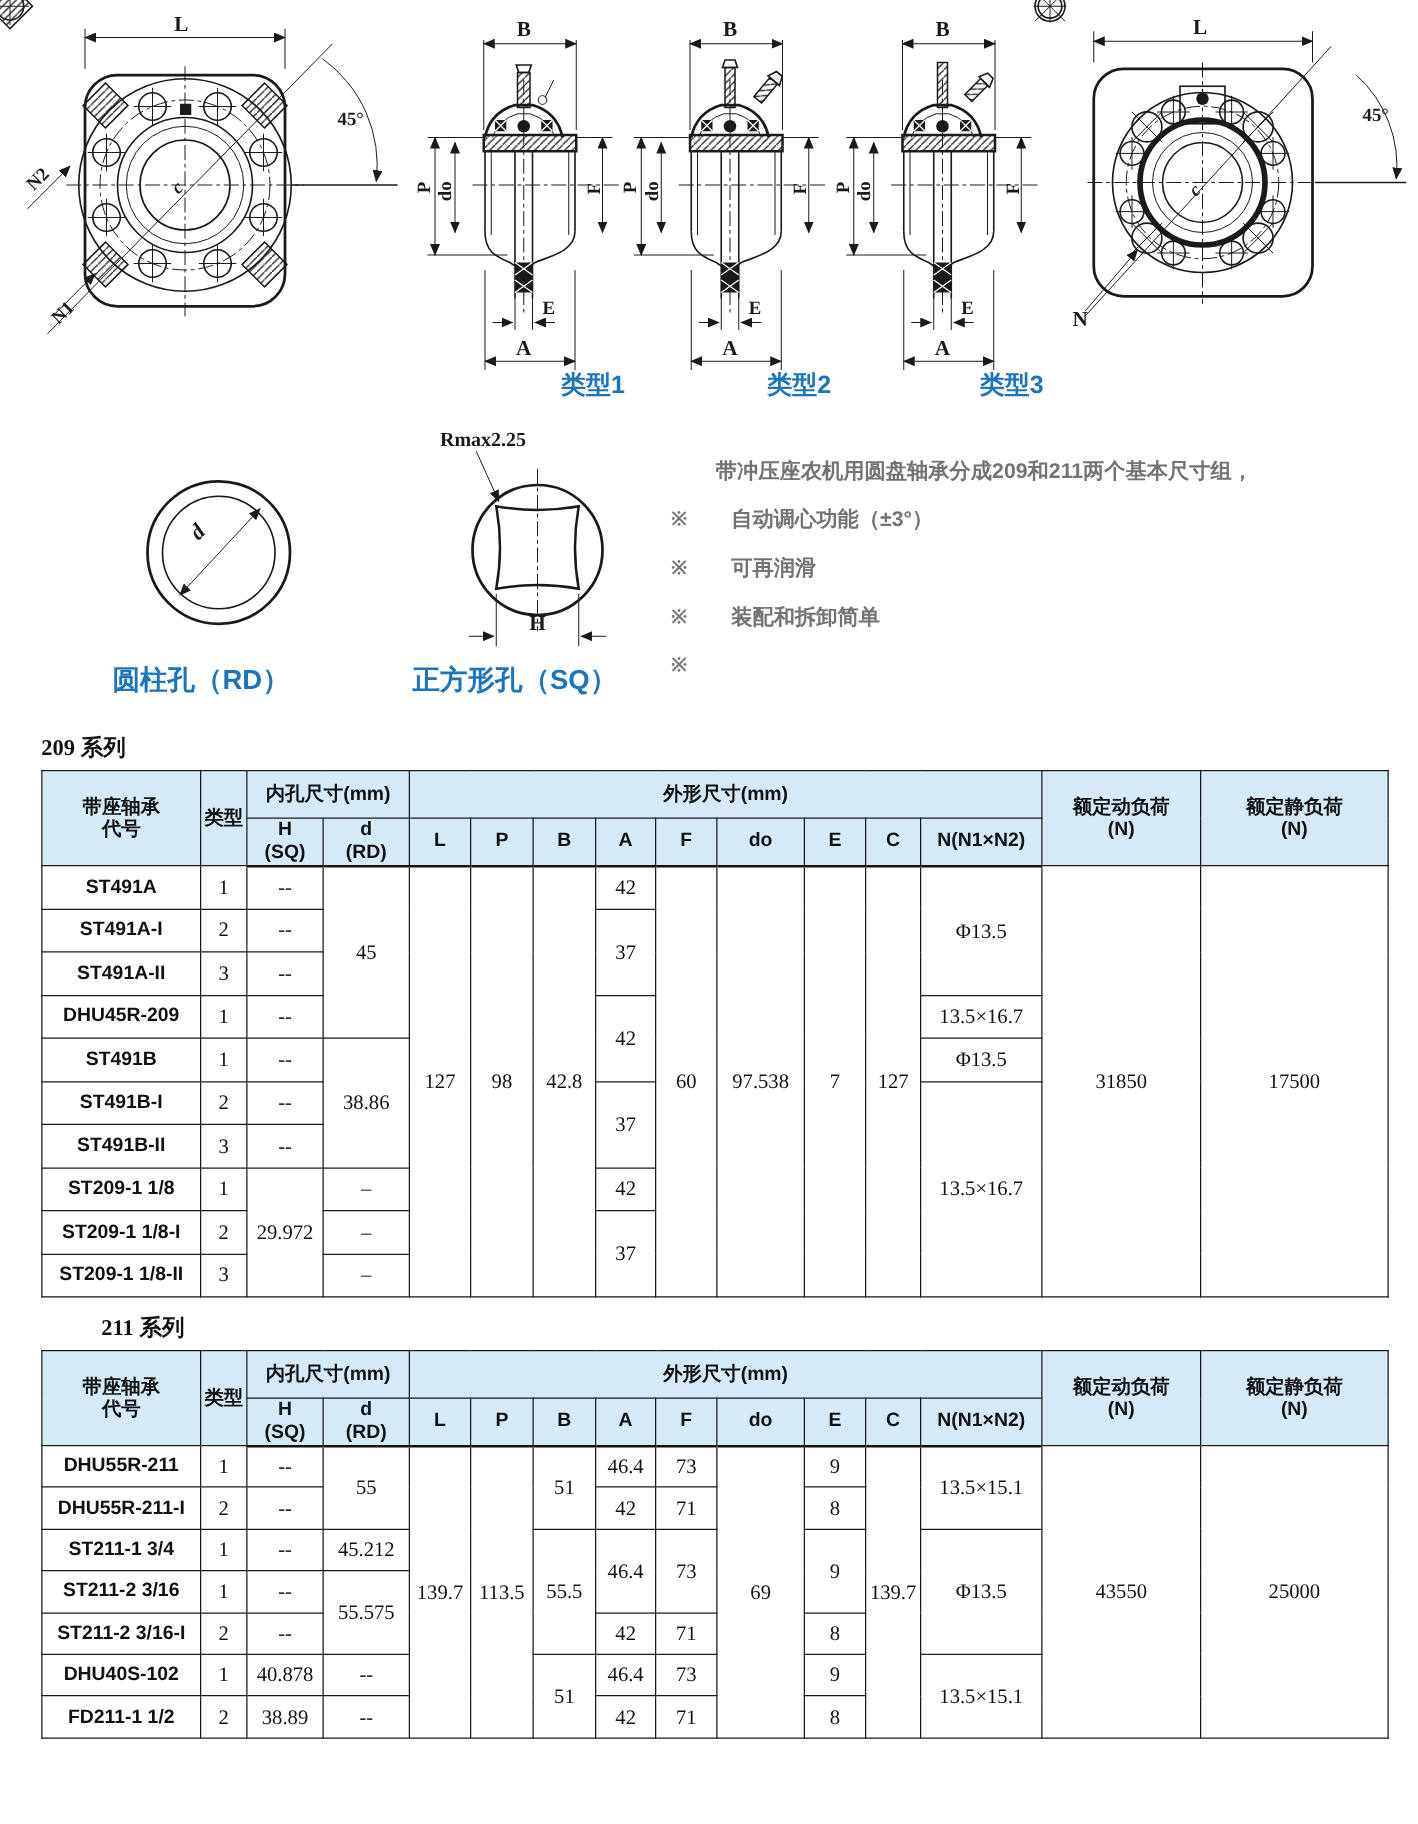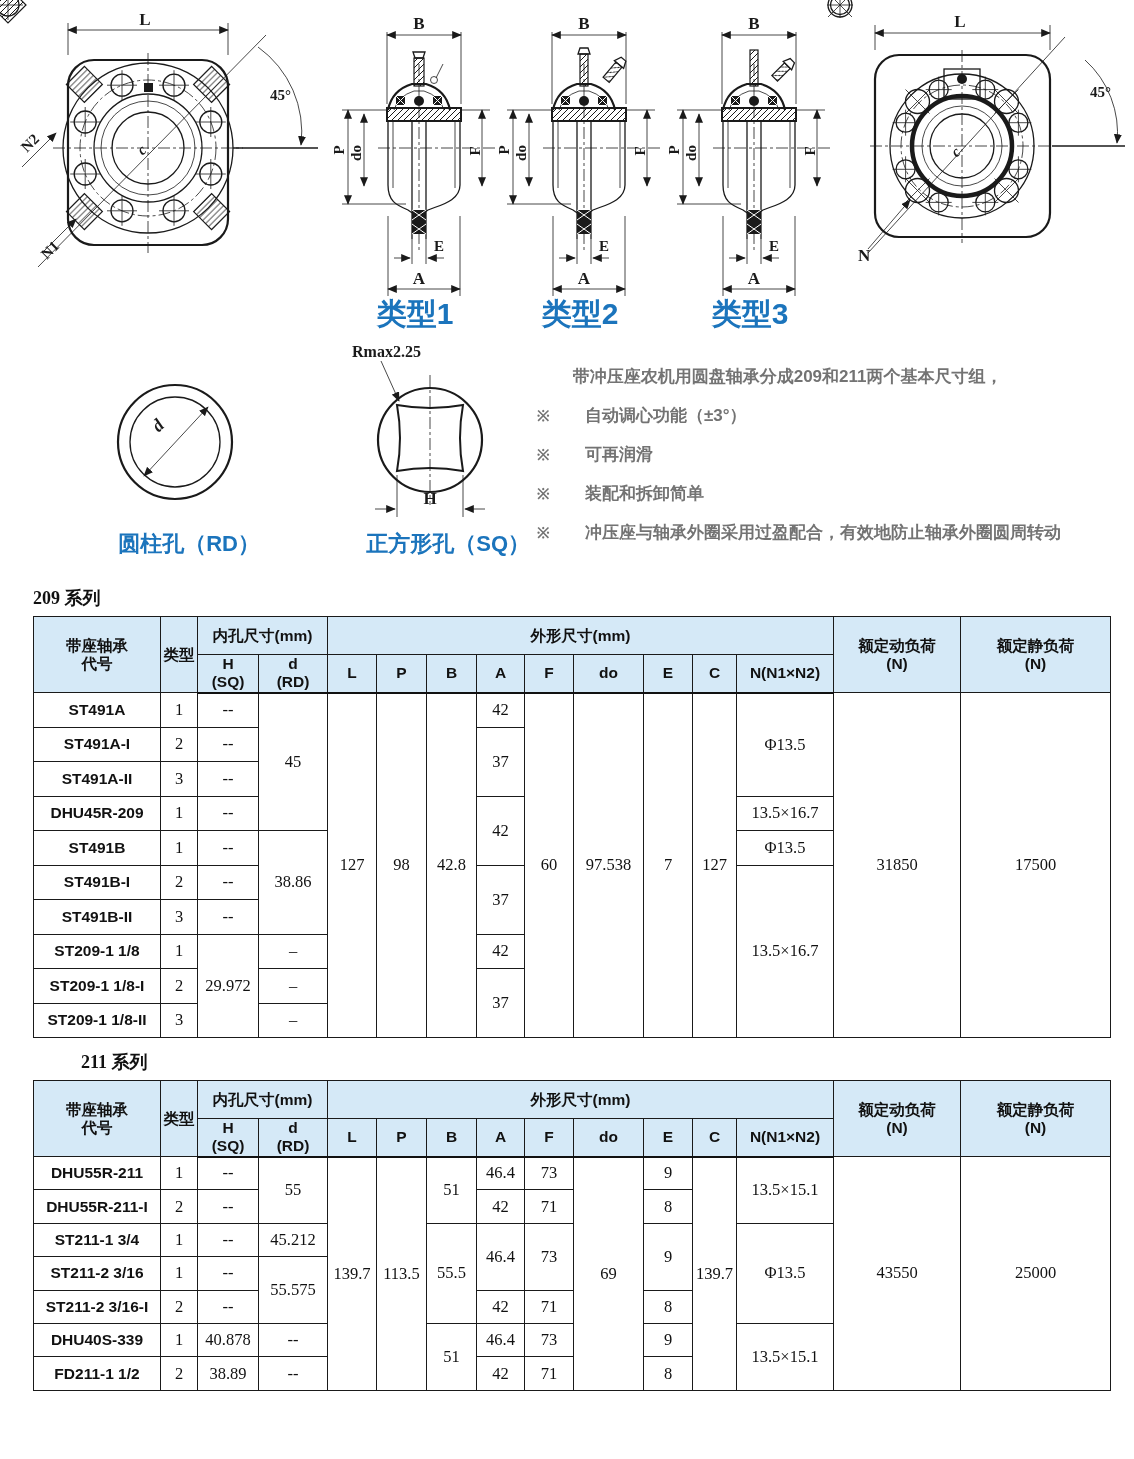--- a/index.html
+++ b/index.html
@@ -8,23 +8,23 @@
   .abs{position:absolute;}
   
   svg{overflow:visible;}
   .ln{stroke:#1a1a1a;fill:none;stroke-width:1.3;}
   .thin{stroke:#1a1a1a;fill:none;stroke-width:0.8;}
   .bold{stroke:#1a1a1a;fill:none;stroke-width:2.2;}
   .cl{stroke:#1a1a1a;fill:none;stroke-width:0.8;stroke-dasharray:12 3 3 3;}
   .dim{font-family:"Liberation Serif",serif;font-weight:bold;font-size:15px;fill:#1a1a1a;}
   .dimL{font-family:"Liberation Serif",serif;font-weight:bold;font-size:17px;fill:#1a1a1a;}
   .ital{font-family:"Liberation Serif",serif;font-style:italic;font-weight:bold;font-size:15px;fill:#1a1a1a;}
-  .typelabel{position:absolute;top:294px;width:170px;text-align:center;
-             font-size:30px;font-weight:bold;color:#1b74bc;}
-  .borecap{position:absolute;top:529px;text-align:right;font-size:22px;font-weight:bold;color:#1b74bc;}
+  .typelabel{position:absolute;top:294px;width:170px;text-align:right;
+             font-size:20px;font-weight:bold;color:#1b74bc;}
+  .borecap{position:absolute;top:529px;text-align:left;font-size:22px;font-weight:bold;color:#1b74bc;}
   .intro{position:absolute;left:537px;top:352px;width:600px;color:#737373;
          font-size:17px;font-weight:bold;line-height:26px;}
   .intro p{margin:0;}
   .intro .l1{text-indent:2.1em;margin-top:12px;}
   .intro .l2{margin-top:10px;}
   .feat{margin-top:13px;display:flex;}
   .feat .mark{width:22px;flex:0 0 22px;font-size:15px;margin-right:26px;}
   
   .sertitle{position:absolute;left:33px;font-family:"Liberation Serif",serif;
             font-weight:bold;font-size:18px;color:#111;}
@@ -365,21 +365,20 @@
     <div class="feat">
       <span class="mark">※</span>
       <span>可再润滑</span>
       </div>
     <div class="feat">
       <span class="mark">※</span>
       <span>装配和拆卸简单</span>
       </div>
     <div class="feat">
       <span class="mark">※</span>
-      <span>冲压座与轴承外圈采用过盈配合，有效地防止轴承外圈圆周转动</span>
       </div>
   </div>
 
   <div class="sertitle" style="top:586px;">209 系列</div>
   <div id="table209" class="tw" style="top:616px;">
       <table class="t209">
         <colgroup>
           <col style="width: 127px;">
           <col style="width: 37px;">
           <col style="width: 61px;">
@@ -594,21 +593,21 @@
           </tr>
           <tr>
             <td class="code">ST211-2 3/16-I</td>
             <td>2</td>
             <td>--</td>
             <td>42</td>
             <td>71</td>
             <td>8</td>
           </tr>
           <tr>
-            <td class="code">DHU40S-339</td>
+            <td class="code">DHU40S-102</td>
             <td>1</td>
             <td>40.878</td>
             <td>--</td>
             <td rowspan="2">51</td>
             <td>46.4</td>
             <td>73</td>
             <td>9</td>
             <td rowspan="2">13.5×15.1</td>
           </tr>
           <tr>

